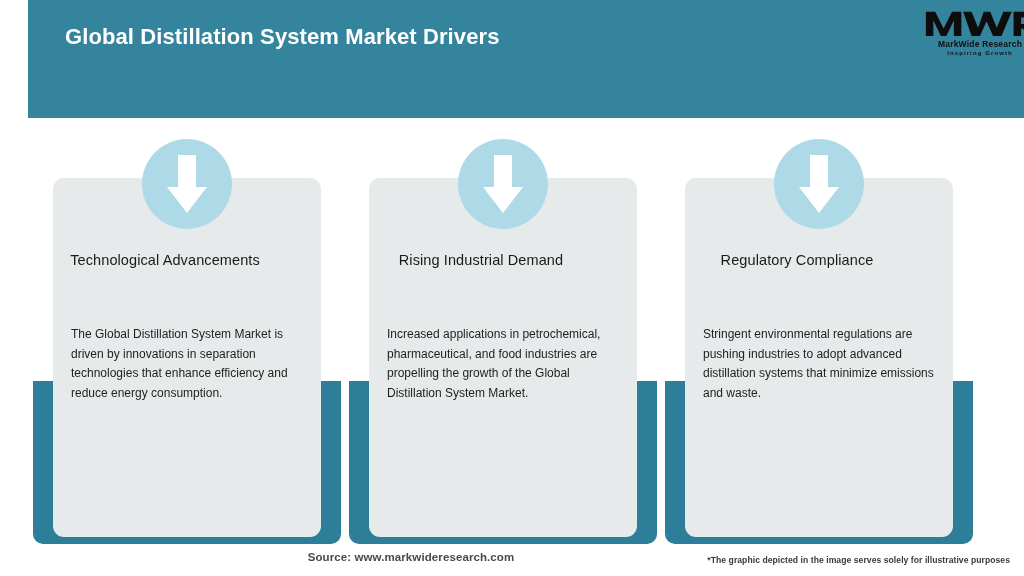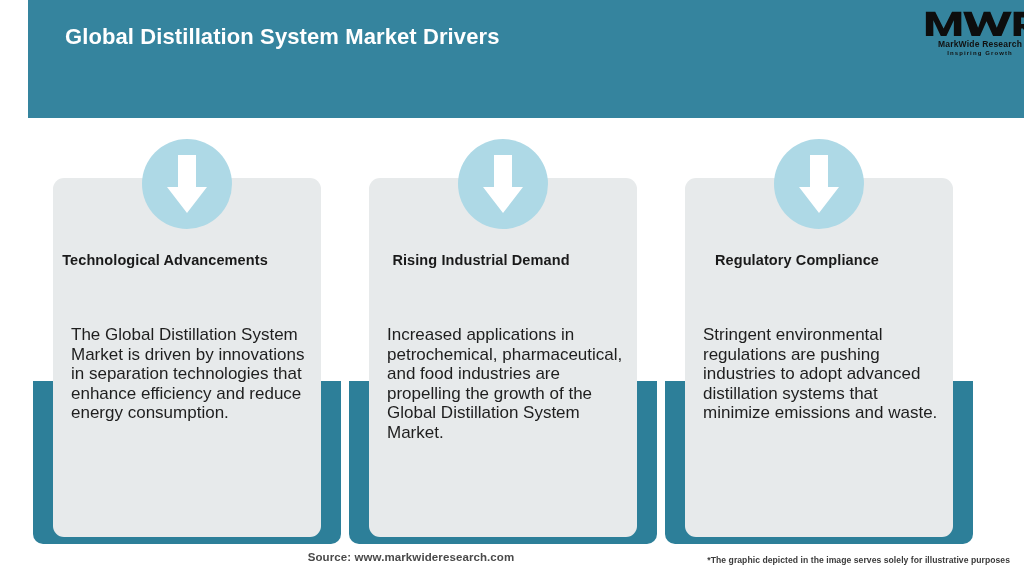--- a/index.html
+++ b/index.html
@@ -109,30 +109,30 @@
     border-radius: 11px;
   }
 
   .card-title {
     position: absolute;
     left: 0;
     top: 74px;
     width: 224px;
     text-align: center;
     font-size: 14.5px;
-    font-weight: bold;
+    font-weight: normal;
     color: #1a1a1a;
     letter-spacing: 0.1px;
   }
   .card-body {
     position: absolute;
     left: 18px;
     top: 147px;
     width: 238px;
-    font-size: 17px;
+    font-size: 12px;
     line-height: 19.6px;
     color: #1e1e1e;
     text-align: left;
   }
 
   
   .badge {
     position: absolute;
     left: 109px;
     top: 42px;

